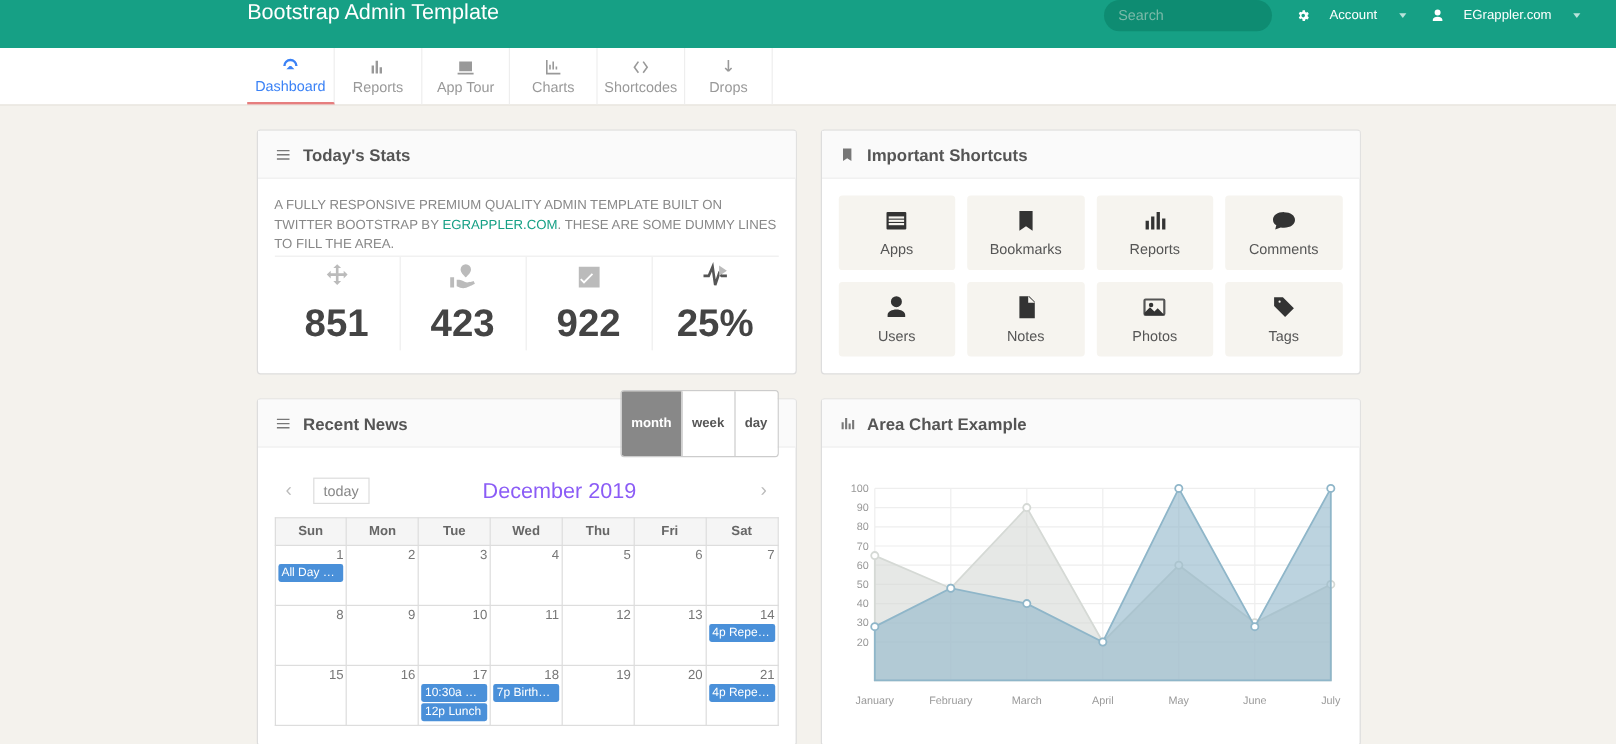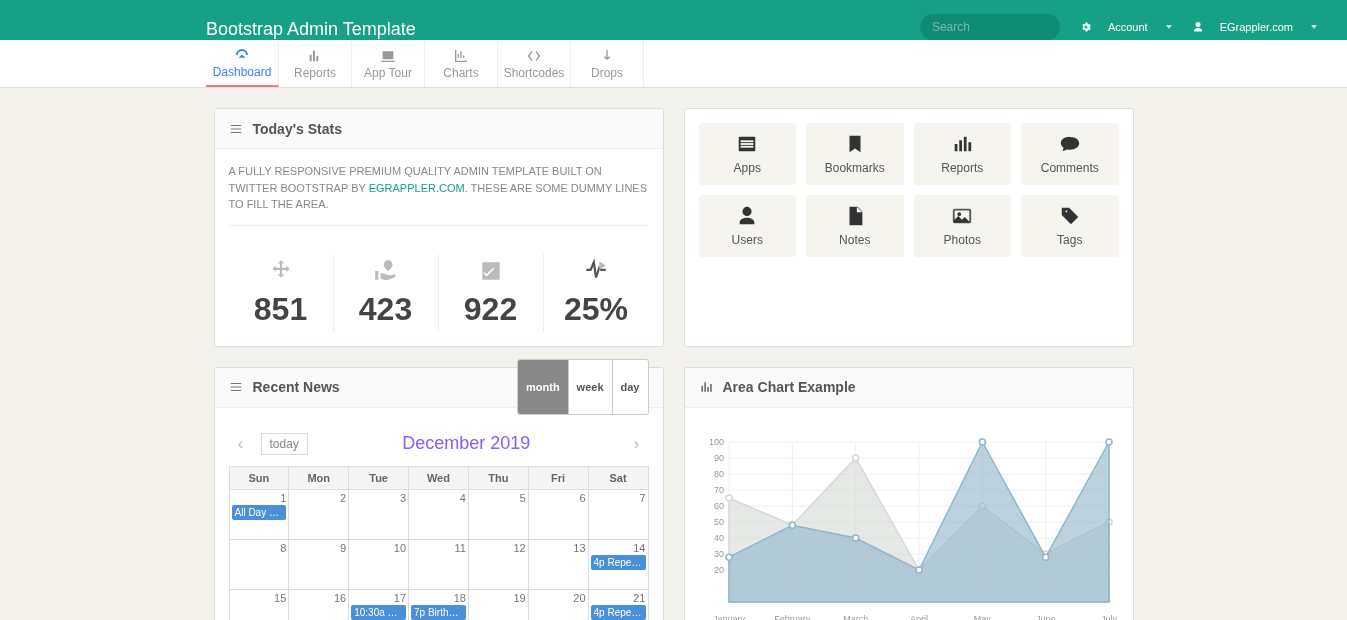--- a/index.html
+++ b/index.html
@@ -1,34 +1,34 @@
 <!DOCTYPE html>
 <html><head>
 <meta charset="utf-8">
 <style>
 *{box-sizing:border-box;margin:0;padding:0}
 body{font-family:"Helvetica Neue",Arial,sans-serif;font-size:13px;color:#555;background:#f4f2ed}
-.topbar{background:#16a085;height:40px;display:flex;align-items:flex-end;padding:0 0 0 206px;color:#fff}
+.topbar{background:#16a085;height:40px;display:flex;align-items:flex-start;padding:0 0 0 206px;color:#fff}
 .brand{font-size:18px;font-weight:400;flex:0 0 auto}
 .topbar-right{margin-left:auto;display:flex;align-items:center;gap:20px;padding-right:30px}
 .search{background:#0e8c72;border:none;border-radius:14px;height:26px;width:140px;padding:0 12px;color:#9fd4c6;font-size:12px}
 .search::placeholder{color:#7ab9a8}
 .tlink{color:#fff;font-size:11px;display:flex;align-items:center;gap:16px;cursor:pointer}
 .caret{border-left:3px solid transparent;border-right:3px solid transparent;border-top:4px solid rgba(255,255,255,.7);margin-left:2px}
 .navbar{background:#fff;border-bottom:1px solid #e1ded6;height:48px;padding-left:206px}
 .navtabs{display:flex;height:100%}
 .navtab{width:73px;border-right:1px solid #eee;display:flex;flex-direction:column;align-items:center;justify-content:center;gap:2px;cursor:pointer;color:#999;font-size:12px}
 .navtab.active{color:#3b82f6;border-bottom:2px solid #e67e7e}
 .navtab svg{width:18px;height:16px;fill:currentColor}
 .container{max-width:940px;margin:20px auto;display:grid;grid-template-columns:1fr 1fr;gap:20px;padding:0 10px}
 .panel{background:#fff;border:1px solid #ddd;border-radius:3px}
 .panel-head{height:40px;border-bottom:1px solid #eee;background:#fafafa;display:flex;align-items:center;padding:0 14px;gap:10px;font-weight:600;color:#555;font-size:14px}
 .panel-head svg{width:14px;height:14px;fill:#777}
 .panel-body{padding:14px}
-.lead{font-size:11px;color:#888;line-height:1.5;border-bottom:1px solid #eee;padding-bottom:12px;margin-bottom:28px}
+.lead{font-size:11px;color:#888;line-height:1.5;border-bottom:1px solid #eee;margin-bottom:0}
 .lead a{color:#16a085;text-decoration:none}
 .statsrow{display:grid;grid-template-columns:repeat(4,1fr)}
 .stat{text-align:center;border-right:1px solid #eee;padding:4px 0}
 .stat:last-child{border-right:none}
 .stat svg{width:26px;height:26px;fill:#bbb;margin-bottom:4px}
 .stat .num{font-size:32px;font-weight:600;color:#444}
 .shortcut-grid{display:grid;grid-template-columns:repeat(4,1fr);gap:10px}
 .shortcut{background:#f6f4ef;border-radius:3px;height:62px;display:flex;flex-direction:column;align-items:center;justify-content:center;gap:6px;cursor:pointer}
 .shortcut svg{width:22px;height:22px;fill:#333}
 .shortcut span{font-size:12px;color:#555}
@@ -137,20 +137,26 @@
             </svg><div class="num">922</div></div>
           <div class="stat"><svg viewBox="0 0 24 24">
               <path d="M3 11h4l3-7 2 14 3-9 2 2h4" fill="none" stroke="currentColor" stroke-width="2"></path>
               <path d="M21 7l-6 4V3z"></path>
             </svg><div class="num">25%</div></div>
         </div>
     </div>
   </div>
 
   <div class="panel">
+    <div class="panel-head">
+      <svg viewBox="0 0 24 24">
+          <path d="M6 3h12v18l-6-4-6 4z"></path>
+        </svg>
+      <span>Important Shortcuts</span>
+    </div>
     <div class="panel-body">
       <div class="shortcut-grid" id="shortcuts">
           <div class="shortcut">
             <svg viewBox="0 0 24 24">
               <rect x="3" y="4" width="18" height="16" rx="1"></rect>
               <rect x="5" y="8" width="14" height="2" fill="#f6f4ef"></rect>
               <rect x="5" y="11" width="14" height="2" fill="#f6f4ef"></rect>
               <rect x="5" y="14" width="14" height="2" fill="#f6f4ef"></rect>
             </svg>
             <span>Apps</span>

